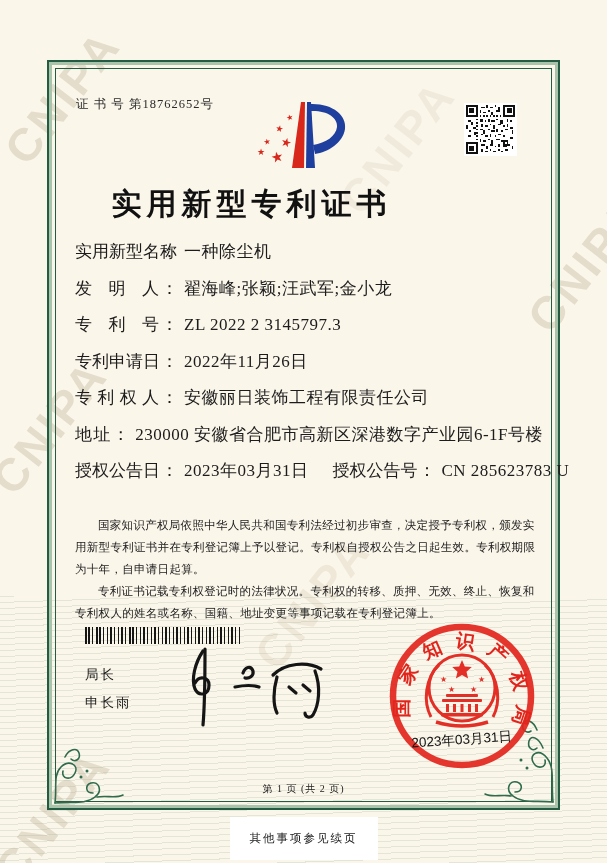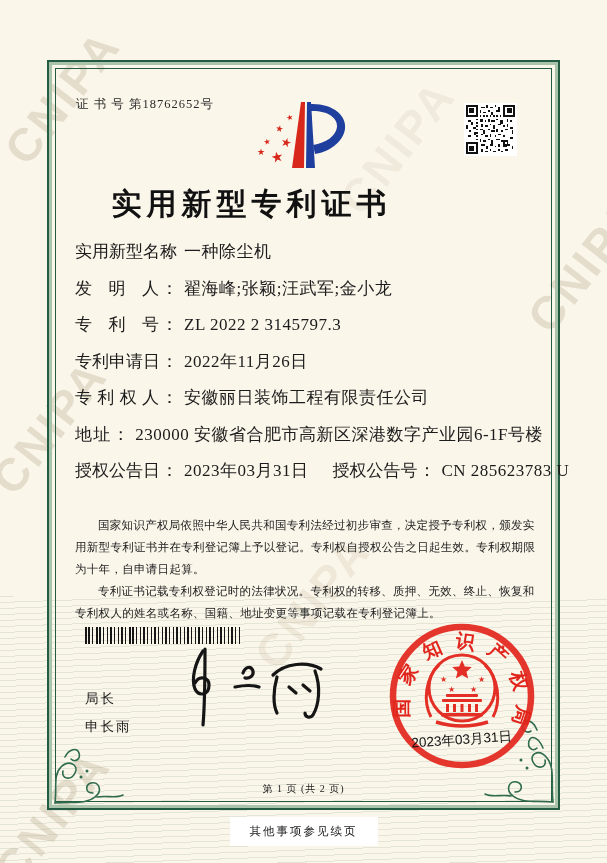--- a/index.html
+++ b/index.html
@@ -41,35 +41,35 @@
   .grant-row { display:flex; gap:24px; }
 
   .paras { position:absolute; left:75px; top:514px; width:464px;
     font-size:11.5px; line-height:22px; color:#222; }
   .paras p { text-indent:2em; letter-spacing:.3px; }
 
   .barcode { position:absolute; left:85px; top:627px; width:155px; height:17px;
     background:repeating-linear-gradient(90deg,#161616 0 1.5px,transparent 1.5px 3px,#161616 3px 5.5px,transparent 5.5px 7px,#161616 7px 8px,transparent 8px 11px); }
 
   .signer { position:absolute; left:85px; top:666px; font-size:13.5px; letter-spacing:2px; color:#1a1a1a;
-    font-family:Liberation Serif, serif;margin-top:24px; }
+    font-family:Liberation Serif, serif; }
   .signer div { margin-bottom:10px; }
   .signature { position:absolute; left:165px; top:645px; width:170px; height:85px; }
 
   .seal { position:absolute; left:386px; top:618px; width:152px; height:156px; }
 
   .flourish { position:absolute; z-index:2; }
   .flourish.left { left:51px; top:733px; }
   .flourish.right { left:479px; top:710px; transform:scaleX(-1); }
 
   .page-label { position:absolute; left:0; top:782px; width:607px; text-align:center;
     font-size:10px; letter-spacing:1px; color:#222; }
 
   .cont-box { position:absolute; left:50%; top:817px; transform:translateX(-50%);
-    background:#ffffff; padding:7px 20px; font-size:11.5px; letter-spacing:2px; color:#222; z-index:3; }
+    background:#ffffff; padding:14px 20px; font-size:11.5px; letter-spacing:2px; color:#222; z-index:3; }
 </style>
 </head>
 <body>
 
 <div class="page">
 
   <div class="waves"></div>
 
   <div class="wm" style="left:-15px; top:70px;">CNIPA</div>
   <div class="wm" style="left:320px; top:120px; opacity:.45;">CNIPA</div>

